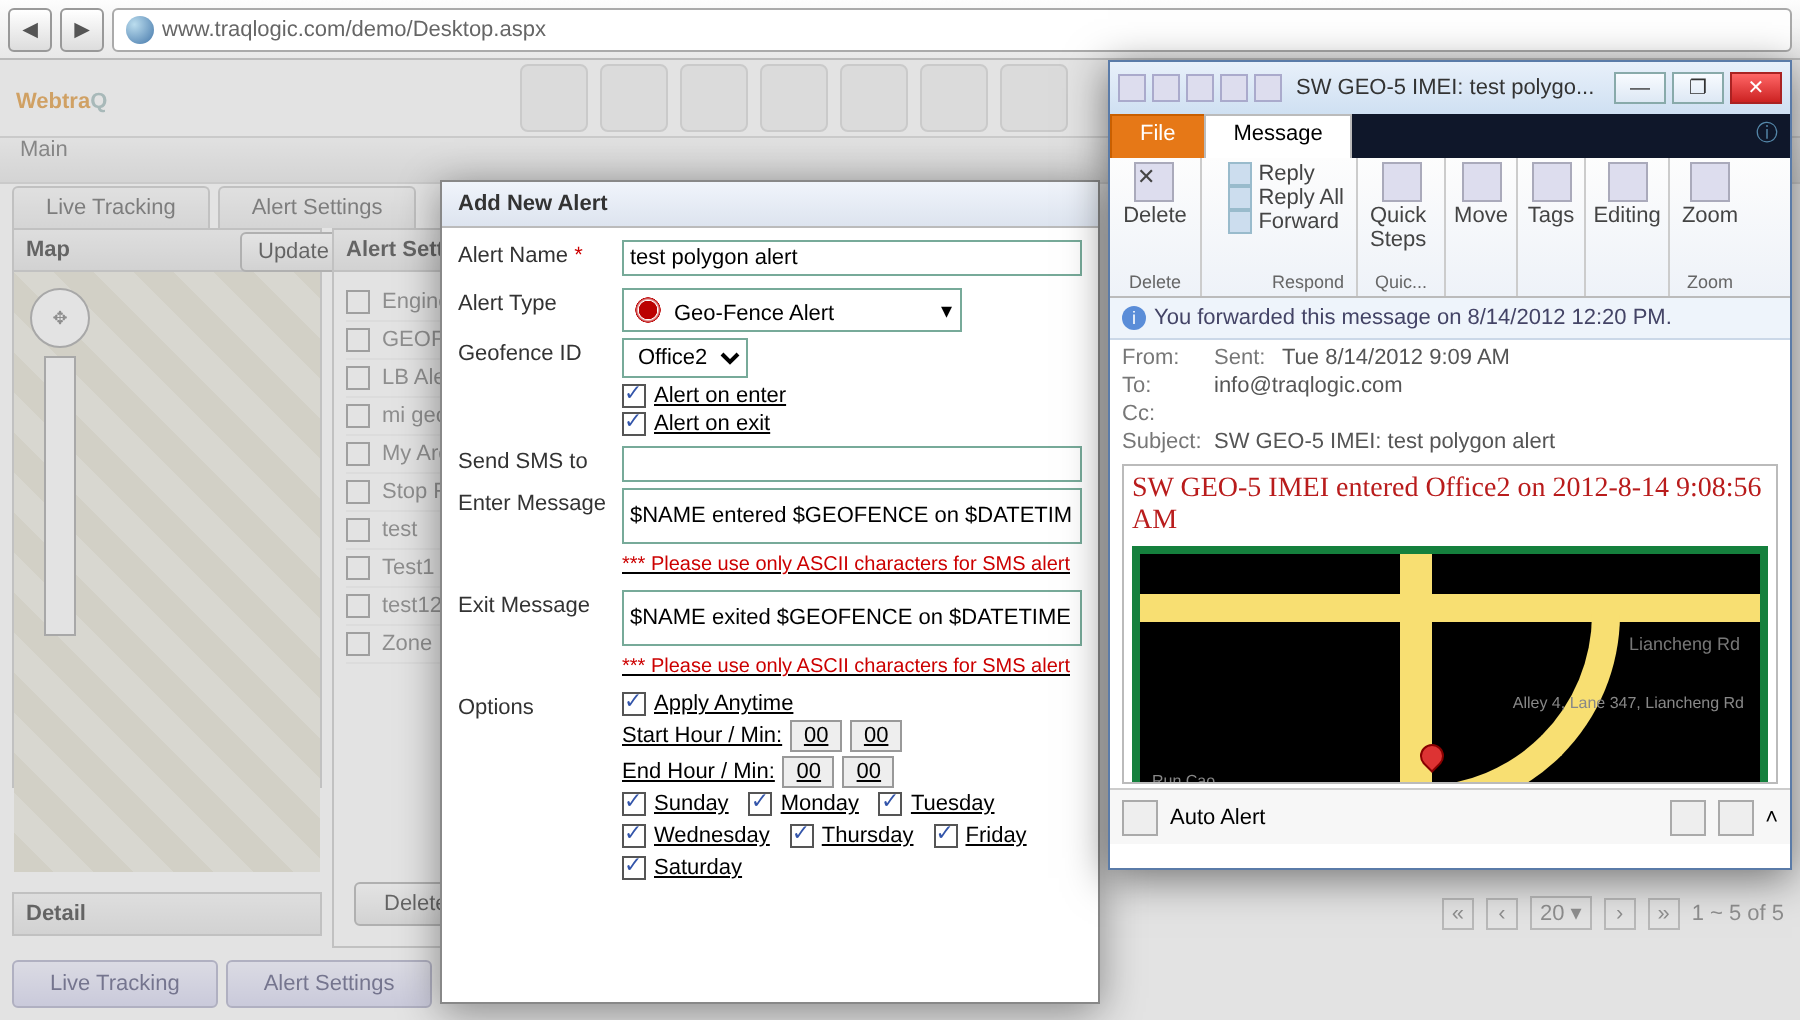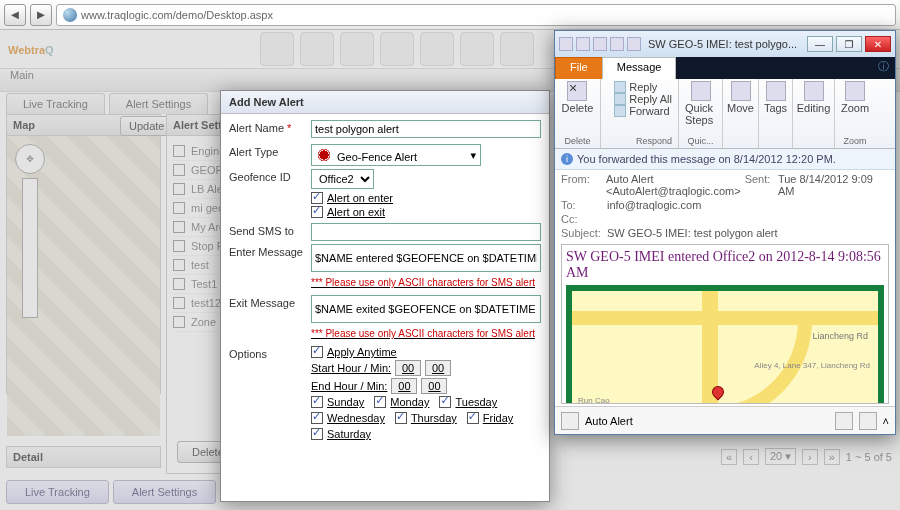--- a/index.html
+++ b/index.html
@@ -70,22 +70,22 @@
 .rib-ic{width:20px;height:20px;background:#dde;border:1px solid #aab;}
 .rib-lines{display:flex;flex-direction:column;gap:0px;font-size:10px;color:#444;}
 .rib-line{display:flex;align-items:center;gap:3px;}
 .sm-ic{width:12px;height:12px;background:#cde;border:1px solid #9bc;}
 .info-bar{background:#eef4fb;border-bottom:1px solid #cbd8e8;padding:4px 6px;color:#446;display:flex;align-items:center;gap:4px;}
 .info-ic{width:12px;height:12px;border-radius:50%;background:#5a8dd8;color:#fff;display:flex;align-items:center;justify-content:center;font-size:9px;}
 .hdr-grid{padding:2px 6px;font-size:10.5px;color:#555;}
 .hdr-row{display:flex;gap:4px;padding:1px 0;}
 .hdr-lbl{width:42px;color:#777;}
 .body-area{border:1px solid #bbb;margin:2px 6px;padding:4px;height:160px;overflow:hidden;}
-.body-title{font-family:"Times New Roman",serif;font-size:14px;color:#701a75;margin-bottom:4px;}
-.map2{height:130px;background:#fef9c3;position:relative;border:6px solid #15803d;}
+.body-title{font-family:"Times New Roman",serif;font-size:14px;color:#b91c1c;margin-bottom:4px;}
+.map2{height:130px;background:#000000;position:relative;border:4px solid #15803d;}
 .road-h{position:absolute;top:20px;left:0;right:0;height:14px;background:#f8df72;}
 .road-v{position:absolute;top:0;bottom:0;left:130px;width:16px;background:#f8df72;}
 .road-curve{position:absolute;left:40px;top:30px;width:200px;height:100px;border:14px solid #f8df72;border-top:none;border-left:none;border-radius:0 0 120px 0;}
 .pin{position:absolute;left:140px;top:95px;width:12px;height:12px;background:#d33;border-radius:50% 50% 50% 0;transform:rotate(-45deg);border:1px solid #800;}
 .from-bar{height:28px;border-top:1px solid #ccc;display:flex;align-items:center;padding:0 6px;gap:6px;background:#f7f7f7;}
 .avatar{width:18px;height:18px;border:1px solid #aaa;background:#eee;}
 .qat-ic{width:14px;height:14px;display:inline-block;background:#dde;border:1px solid #aac;}
 .ribbon-help{position:absolute;right:6px;top:28px;color:#58a;font-size:11px;}
 </style>
 </head>
@@ -390,21 +390,20 @@
         <div class="lbl">Zoom</div>
       </div>
     </div>
     <div class="info-bar">
         <span class="info-ic">i</span>
         <span>You forwarded this message on 8/14/2012 12:20 PM.</span>
       </div>
     <div class="hdr-grid">
       <div class="hdr-row">
           <span class="hdr-lbl">From:</span>
-          <span style="flex:1">Auto Alert &lt;AutoAlert@traqlogic.com&gt;</span>
           <span class="hdr-lbl" style="width:30px">Sent:</span>
           <span>Tue 8/14/2012 9:09 AM</span>
         </div>
       <div class="hdr-row">
           <span class="hdr-lbl">To:</span>
           <span>info@traqlogic.com</span>
         </div>
       <div class="hdr-row">
           <span class="hdr-lbl">Cc:</span>
         </div>

